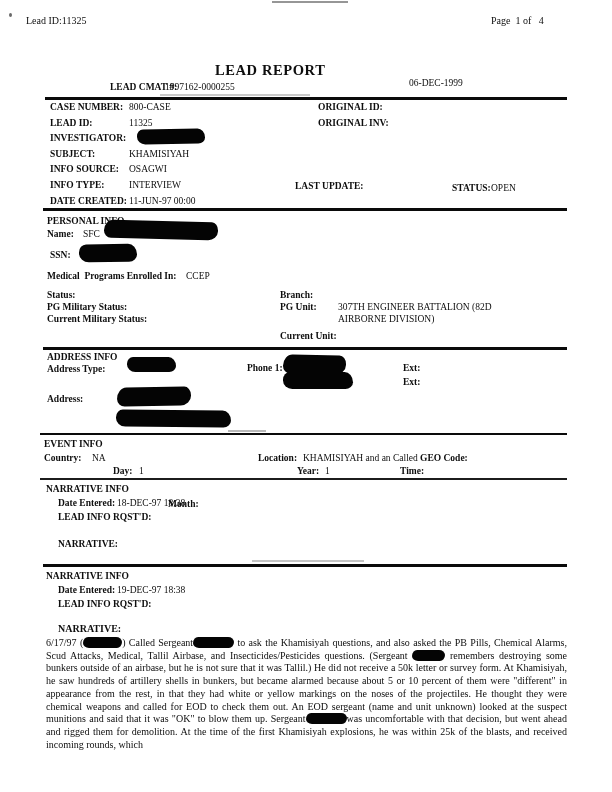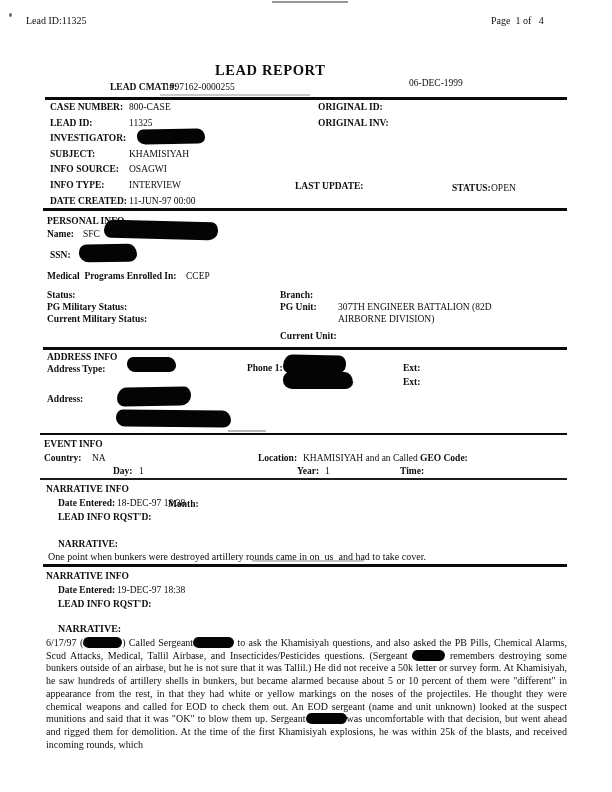--- a/index.html
+++ b/index.html
@@ -129,21 +129,20 @@
   <span class="abs s9" style="left:325px;top:466px;">1</span>
   <span class="abs s9 b" style="left:400px;top:466px;">Time:</span>
 
   <div class="rule" style="left:40px;top:478px;width:527px;height:2px;background:#1c1c1c;"></div>
 
   <span class="abs s9 b" style="left:46px;top:484px;">NARRATIVE INFO</span>
   <span class="abs s9 b" style="left:58px;top:498px;">Date Entered:</span>
   <span class="abs s9" style="left:117px;top:498px;">18-DEC-97 18:38</span>
   <span class="abs s9 b" style="left:58px;top:512px;">LEAD INFO RQST'D:</span>
   <span class="abs s9 b" style="left:58px;top:539px;">NARRATIVE:</span>
-  <span class="abs body1 pre" style="left:48px;top:551px;">One point when bunkers were destroyed artillery rounds came in on  us  and had to take cover.</span>
 
   <div class="smudge" style="left:252px;top:560px;width:112px;height:2px;background:#c4c4c4;"></div>
   <div class="rule" style="left:43px;top:564px;width:524px;height:3px;"></div>
 
   <span class="abs s9 b" style="left:46px;top:571px;">NARRATIVE INFO</span>
   <span class="abs s9 b" style="left:58px;top:585px;">Date Entered:</span>
   <span class="abs s9" style="left:117px;top:585px;">19-DEC-97 18:38</span>
   <span class="abs s9 b" style="left:58px;top:599px;">LEAD INFO RQST'D:</span>
   <span class="abs s10 b" style="left:58px;top:623px;">NARRATIVE:</span>
 

